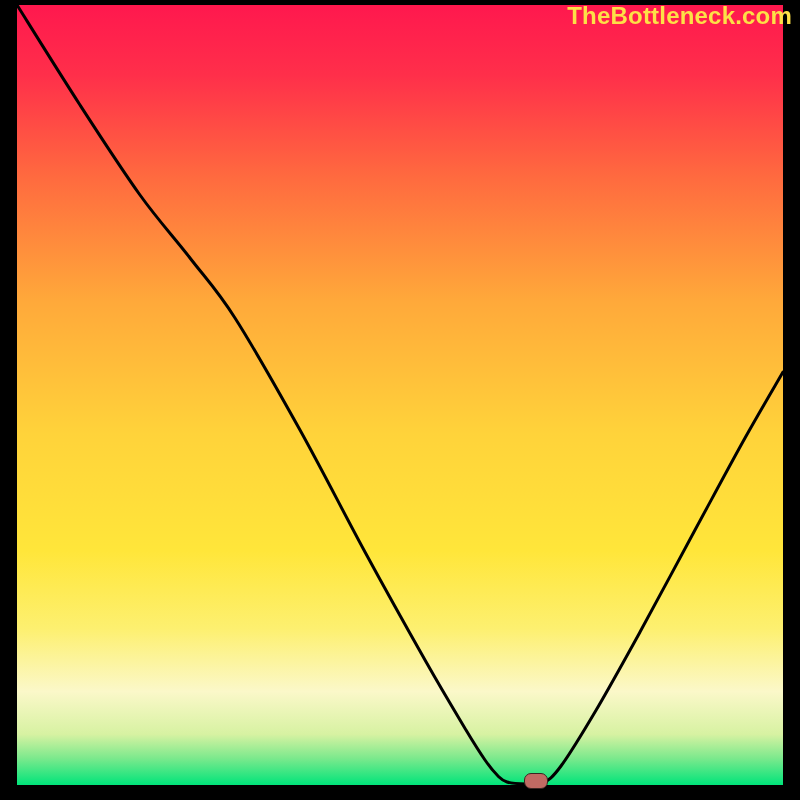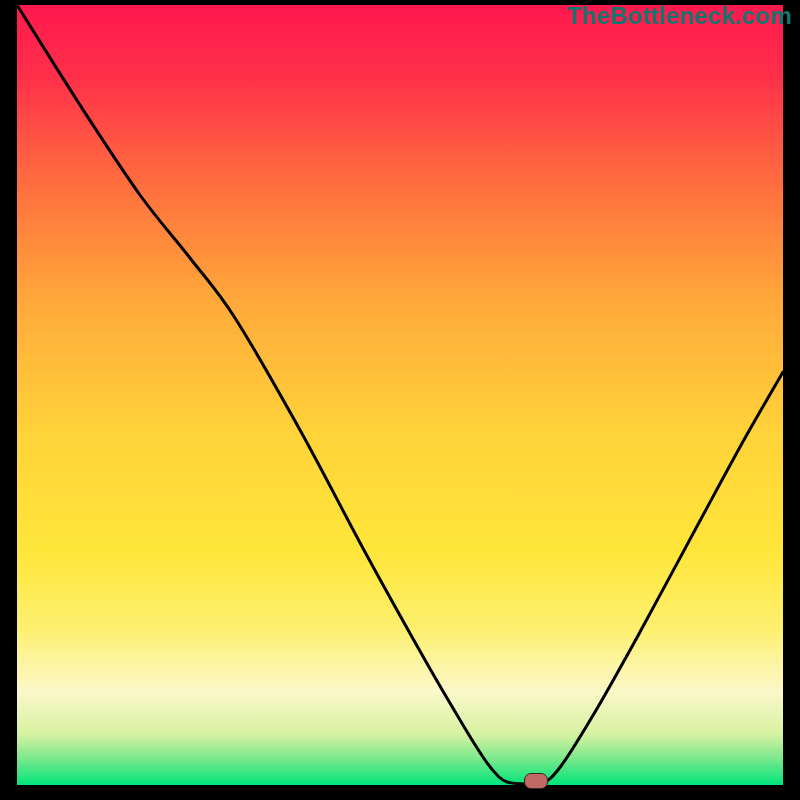--- a/index.html
+++ b/index.html
@@ -16,21 +16,21 @@
     width: 800px;
     height: 800px;
     background: #000000;
   }
   .watermark {
     position: absolute;
     top: 2px;
     right: 8px;
     font-size: 24px;
     font-weight: 600;
-    color: #0f766e;
+    color: #fde047;
     letter-spacing: 0.2px;
     z-index: 10;
     user-select: none;
   }
   .plot-area {
     position: absolute;
     left: 17px;
     top: 5px;
     width: 766px;
     height: 780px;

